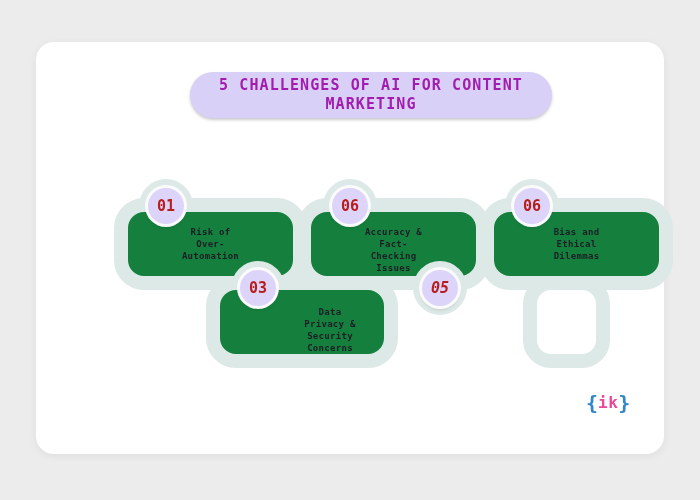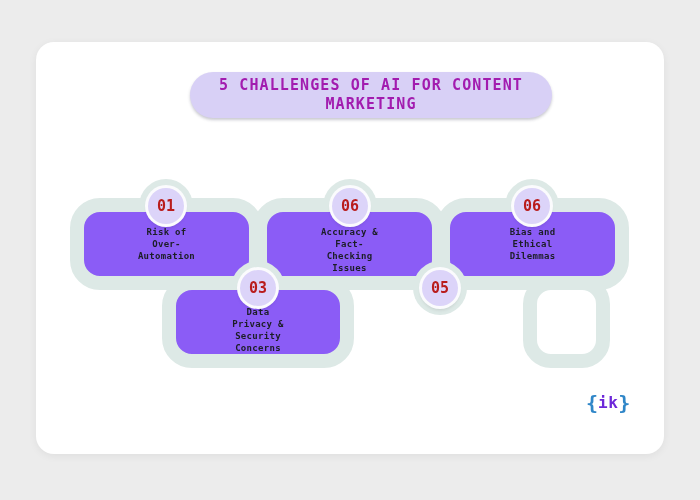--- a/index.html
+++ b/index.html
@@ -54,69 +54,70 @@
   .bump.b1{left:103px;top:137px;}
   .bump.b2{left:287px;top:137px;}
   .bump.b3{left:469px;top:137px;}
   .bump.b4{left:195px;top:219px;}
   .bump.b5{left:377px;top:219px;}
   .cbox{
     position:absolute;
     width:193px;height:92px;
     border:14px solid #dde9e6;
     border-radius:30px;
-    background:#8b5cf6;
+    background:#15803d;
     box-sizing:border-box;
+    margin-left:44px;
   }
   .cbox.c1{left:34px;top:156px;}
   .cbox.c2{left:217px;top:156px;}
   .cbox.c3{left:400px;top:156px;}
   .cbox.c4{left:126px;top:234px;width:192px;}
   .cbox.c5{left:309px;top:234px;width:192px;}
   .cbox-label{
     margin-top:14px;
     width:100%;
     text-align:center;
     font-size:9px;
     font-weight:bold;
     letter-spacing:0.3px;
     line-height:12px;
     color:#1c1e26;
     white-space:pre-line;
   }
-  .cbox.c4 .cbox-label, .cbox.c5 .cbox-label{margin-top:16px;}
+  .cbox.c4 .cbox-label, .cbox.c5 .cbox-label{margin-top:16px;padding-left:28px;}
   .badge{
     position:absolute;
     width:36px;height:36px;
     border-radius:50%;
     background:#dcd4f9;
     display:flex;align-items:center;justify-content:center;
     box-shadow:0 0 0 3px #fbfbfd, 0 3px 4px rgba(0,0,0,0.18);
     font-size:15px;
     font-weight:bold;
     color:#b91c1c;
   }
   .badge.n1{left:112px;top:146px;}
   .badge.n2{left:296px;top:146px;}
   .badge.n3{left:478px;top:146px;}
   .badge.n4{left:204px;top:228px;}
-  .badge.n5{left:386px;top:228px;}
+  .badge.n5{left:386px;top:228px;font-style:italic;}
   .logo{
     position:absolute;
     left:550px;top:350px;
     display:flex;align-items:center;
     font-weight:bold;
   }
   .logo .brace{
     color:#2f86c8;
     font-size:20px;
     line-height:22px;
   }
   .logo .ik{
-    color:#6d28d9;
+    color:#ec4899;
     font-size:16px;
     line-height:22px;
     letter-spacing:0.5px;
   }
 </style>
 </head>
 <body>
 
 <div class="page">
   <div class="card">

